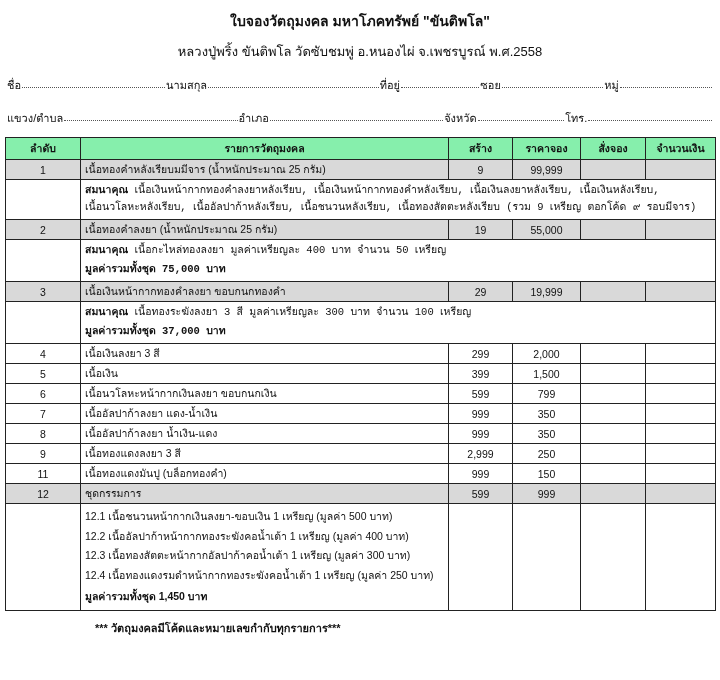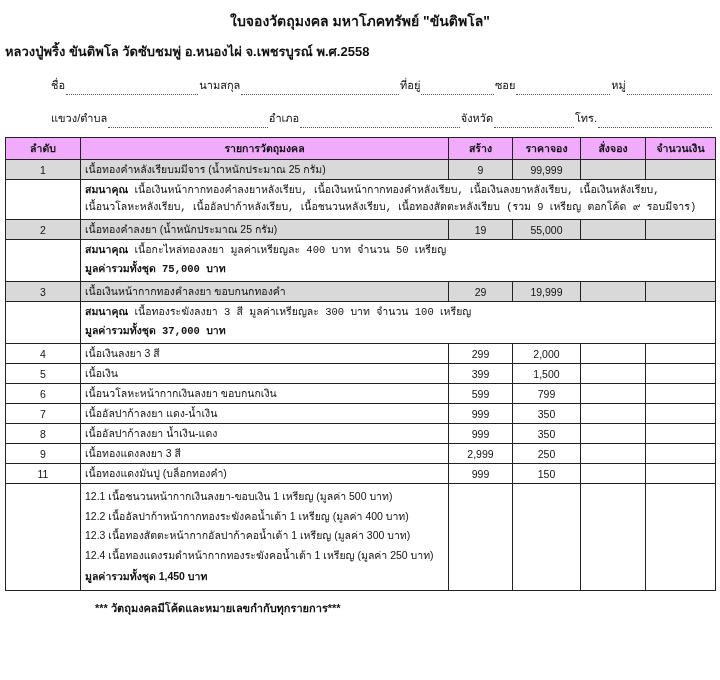--- a/index.html
+++ b/index.html
@@ -1,31 +1,31 @@
 <!DOCTYPE html>
 <html><head>
 <meta charset="utf-8">
 <style>
   * { margin:0; padding:0; box-sizing:border-box; }
   html,body { width:720px; height:680px; background:#ffffff; }
   body { font-family:"Liberation Sans","DejaVu Sans",sans-serif; color:#111; }
   .page { width:720px; height:680px; padding:6px 5px 0 5px; }
 
   .title { text-align:center; font-weight:bold; font-size:14px; padding-top:4px; }
-  .subtitle { font-weight:bold; font-size:13px; padding-top:9px; }
-
-  .formline { display:flex; align-items:flex-end; font-size:11px; margin-top:14px; padding:0 2px;margin-left:44px; }
+  .subtitle { text-align:center; font-weight:normal; font-size:13px; padding-top:9px; }
+
+  .formline { display:flex; font-size:11px; margin-top:14px; padding:0 2px; }
   .formline .lbl { white-space:nowrap; padding-bottom:1px; }
   .dots { border-bottom:1.5px dotted #555; height:12px; margin:0 1px; }
 
   table { border-collapse:collapse; width:710px; margin-top:9px; table-layout:fixed; }
   col.c-no{width:75px;} col.c-item{width:368px;} col.c-made{width:64px;}
   col.c-price{width:68px;} col.c-order{width:65px;} col.c-amt{width:70px;}
   th,td { border:1px solid #222; font-size:10.5px; vertical-align:middle; overflow:hidden; }
-  th { font-weight:bold; height:22px; text-align:center; background:#f0abfc; }
+  th { font-weight:bold; height:22px; text-align:center; background:#86efac; }
   td.num,td.cnum { text-align:center; }
   td.item { text-align:left; padding-left:4px;margin-top:19px; }
   tr.itemrow td { height:20px; }
   tr.shaded td { background:#d9d9d9; }
   td.bonus { padding:2px 4px 3px 4px; line-height:17px; }
   td.bonus .bl { white-space:nowrap;font-family:Liberation Mono, monospace; }
   td.bonus b, td.sub b { font-weight:bold; }
   td.bonus .total, td.sub .total { font-weight:bold; padding-top:2px; }
   td.sub { padding:3px 4px; line-height:19.5px; }
   td.sub .sl { white-space:nowrap; }
@@ -180,20 +180,28 @@
         <td class="fill"></td>
       </tr>
       <tr class="itemrow">
         <td class="num">11</td>
         <td class="item">เนื้อทองแดงมันปู (บล็อกทองคำ)</td>
         <td class="cnum">999</td>
         <td class="cnum">150</td>
         <td class="fill"></td>
         <td class="fill"></td>
       </tr>
+      <tr class="itemrow shaded">
+        <td class="num">12</td>
+        <td class="item">ชุดกรรมการ</td>
+        <td class="cnum">599</td>
+        <td class="cnum">999</td>
+        <td class="fill"></td>
+        <td class="fill"></td>
+      </tr>
       <tr>
         <td></td>
         <td class="sub">
           <div class="sl">12.1 เนื้อชนวนหน้ากากเงินลงยา-ขอบเงิน 1 เหรียญ (มูลค่า 500 บาท)</div>
           <div class="sl">12.2 เนื้ออัลปาก้าหน้ากากทองระฆังคอน้ำเต้า 1 เหรียญ (มูลค่า 400 บาท)</div>
           <div class="sl">12.3 เนื้อทองสัตตะหน้ากากอัลปาก้าคอน้ำเต้า 1 เหรียญ (มูลค่า 300 บาท)</div>
           <div class="sl">12.4 เนื้อทองแดงรมดำหน้ากากทองระฆังคอน้ำเต้า 1 เหรียญ (มูลค่า 250 บาท)</div>
           <div class="sl total">มูลค่ารวมทั้งชุด 1,450 บาท</div>
         </td>
         <td class="fill"></td>

